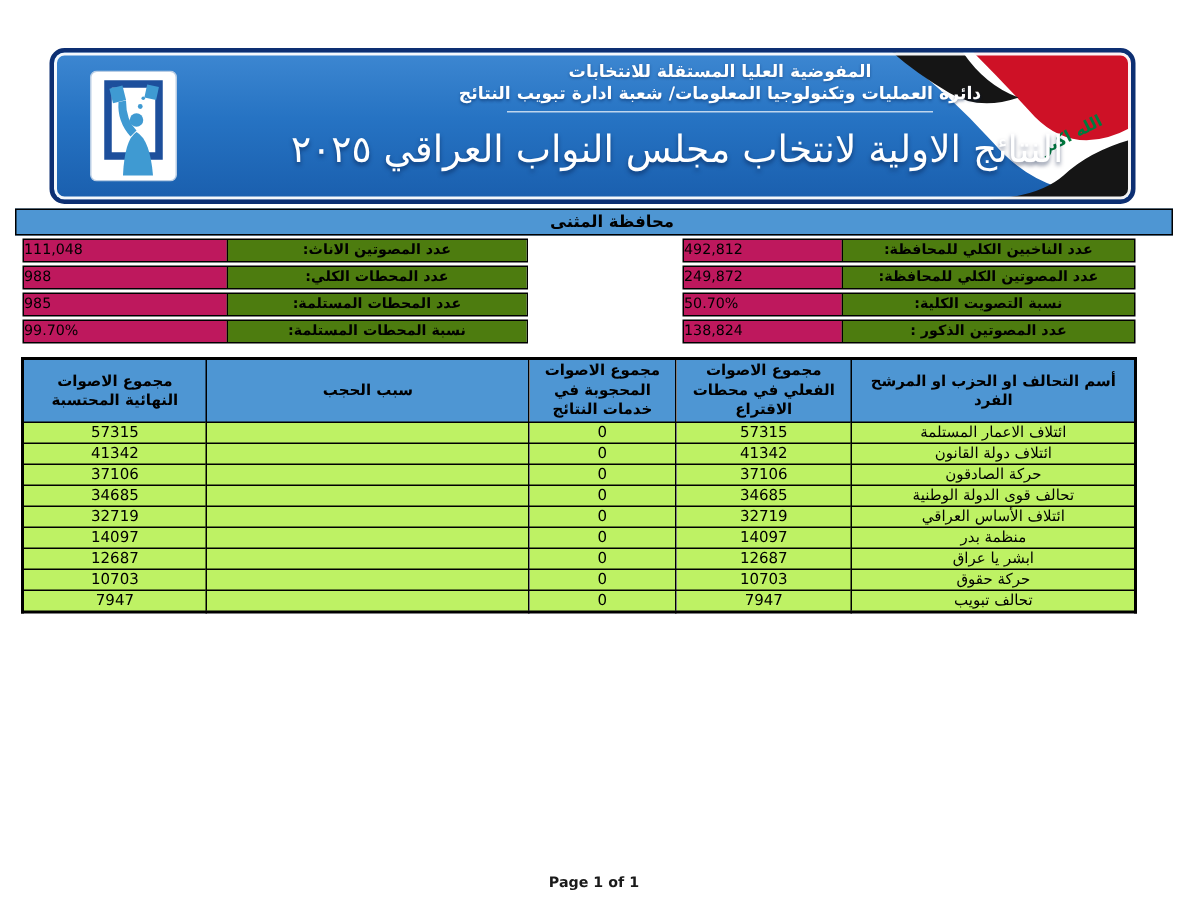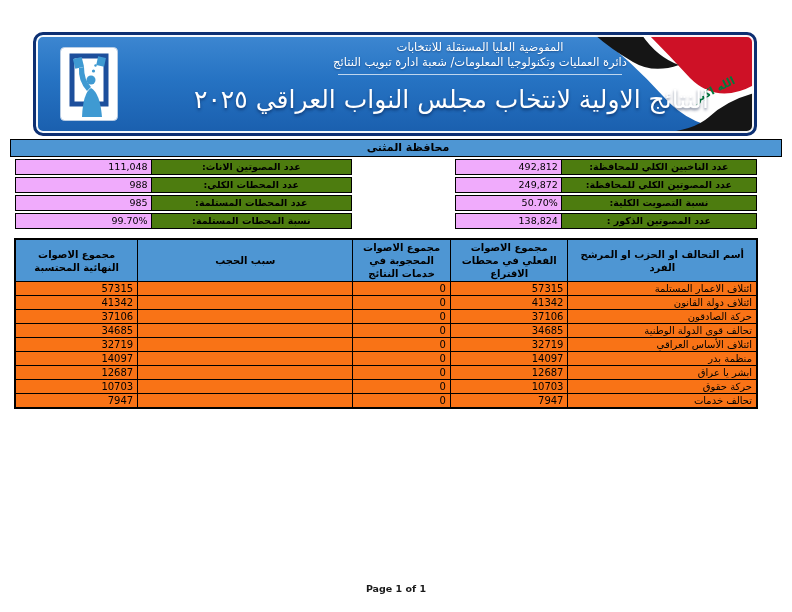--- a/index.html
+++ b/index.html
@@ -15,21 +15,21 @@
     border:3px solid #0d2f72;border-radius:10px;overflow:hidden;
   }
   .banner-ring{position:absolute;inset:0;border-radius:7px;
     box-shadow:inset 0 0 0 2px rgba(255,255,255,.95);z-index:6;pointer-events:none;}
   .logo{position:absolute;left:24px;top:12px;z-index:4;}
   .flag{position:absolute;right:0;top:0;width:185px;height:98px;z-index:2;}
   .banner-text{
     position:absolute;left:215px;right:45px;top:5px;z-index:4;
     text-align:center;color:#fff;direction:rtl;
   }
-  .org-line{font-size:11.5px;font-weight:400;line-height:15px;
+  .org-line{font-size:11.5px;font-weight:700;line-height:15px;
     text-shadow:0 1px 2px rgba(0,30,80,.45);}
   .banner-divider{width:62%;height:1px;background:rgba(255,255,255,.7);
     margin:4px auto 2px auto;}
   .banner-title{font-size:25px;font-weight:400;line-height:34px;margin-top:8px;
     text-shadow:0 2px 3px rgba(0,20,60,.5);white-space:nowrap;}
   
   .gov-bar{
     position:absolute;left:10px;top:139px;width:746px;height:16px;
     background:#4e96d3;border:1px solid #000;
     text-align:center;line-height:16px;font-size:11px;font-weight:700;color:#000;
@@ -41,35 +41,35 @@
   .sum-group.right{left:455px;top:159px;width:302px;}
   .sum-group.left{left:15px;top:159px;width:337px;}
   .sum-row{display:flex;direction:rtl;border:1px solid #000;height:14px;
     margin-bottom:2px;background:#fff;}
   .sum-label{background:#4d7c0f;border-left:1px solid #000;
     font-size:9.5px;font-weight:700;text-align:center;line-height:14px;color:#000;}
   .sum-group.right .sum-label{width:204px;}
   .sum-group.right .sum-value{width:110px;}
   .sum-group.left  .sum-label{width:200px;}
   .sum-group.left  .sum-value{width:135px;}
-  .sum-value{font-size:9.5px;line-height:14px;text-align:right;direction:ltr;
-    padding-right:3px;box-sizing:border-box;color:#000;background:#f0abfc;}
+  .sum-value{font-size:9.5px;line-height:14px;text-align:left;direction:ltr;
+    padding-right:3px;box-sizing:border-box;color:#000;background:#be185d;}
   
   .results{
     position:absolute;left:14px;top:238px;width:744px;
     border-collapse:collapse;direction:rtl;table-layout:fixed;
   }
   .results th,.results td{border:1px solid #000;color:#000;overflow:hidden;}
   .results{border:2px solid #000;}
   .results th{
     background:#4e96d3;font-size:10px;font-weight:700;height:38px;
     padding:1px 8px;text-align:center;vertical-align:middle;line-height:13px;
   }
-  .results td{height:13px;font-size:10px;padding:0 4px;text-align:right;
-    vertical-align:middle;background:#f97316;font-weight:400;}
+  .results td{height:13px;font-size:10px;padding:0 4px;text-align:center;
+    vertical-align:middle;background:#bef264;font-weight:400;}
   .results td.num{direction:ltr;}
   .col-name{width:188px;}  .col-actual{width:117px;} .col-withheld{width:97px;}
   .col-reason{width:214px;}.col-final{width:122px;}
   
   .footer{position:absolute;left:0;top:583px;width:100%;text-align:center;
     font-size:9.5px;font-weight:700;color:#1a1a1a;}
 </style>
 </head>
 <body>
 
@@ -222,21 +222,21 @@
         <td class="num">12687</td>
       </tr>
       <tr>
         <td>حركة حقوق</td>
         <td class="num">10703</td>
         <td class="num">0</td>
         <td></td>
         <td class="num">10703</td>
       </tr>
       <tr>
-        <td>تحالف خدمات</td>
+        <td>تحالف تبويب</td>
         <td class="num">7947</td>
         <td class="num">0</td>
         <td></td>
         <td class="num">7947</td>
       </tr>
     </tbody>
   </table>
 
   <div class="footer">Page 1 of 1</div>
 </div>

